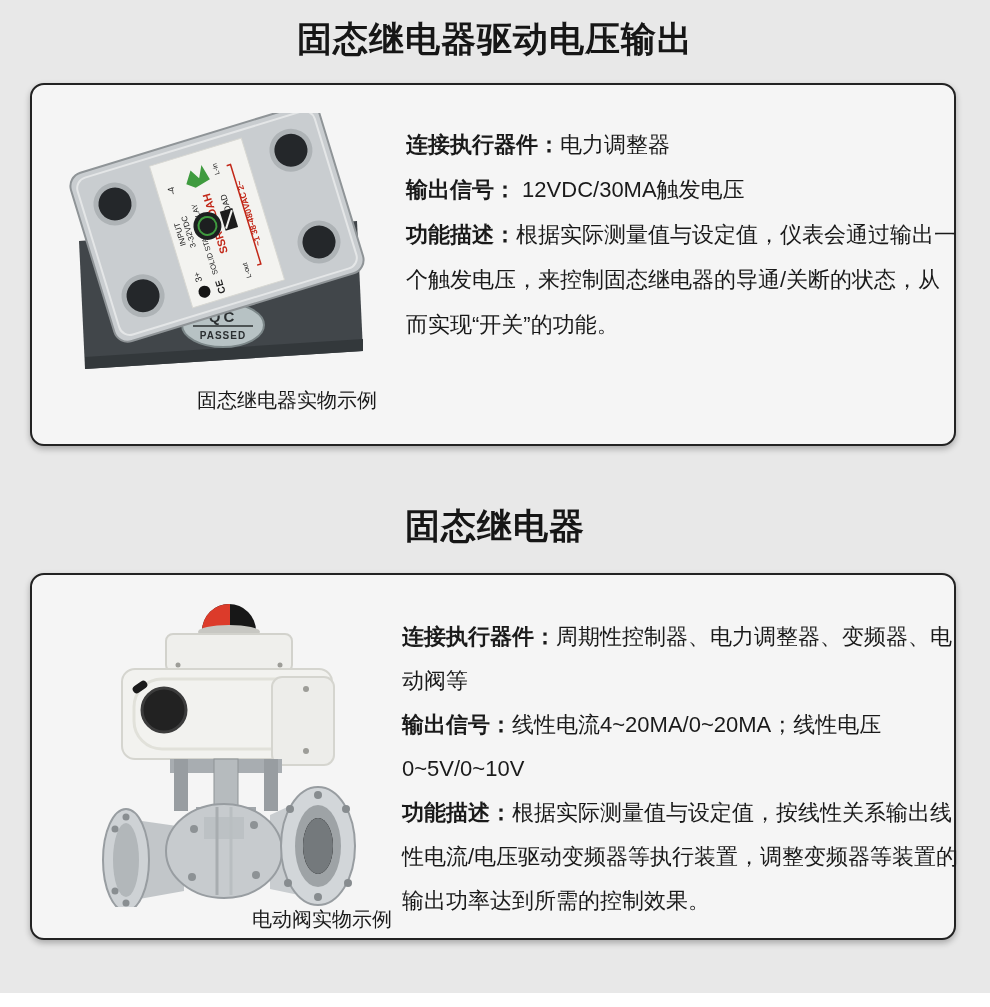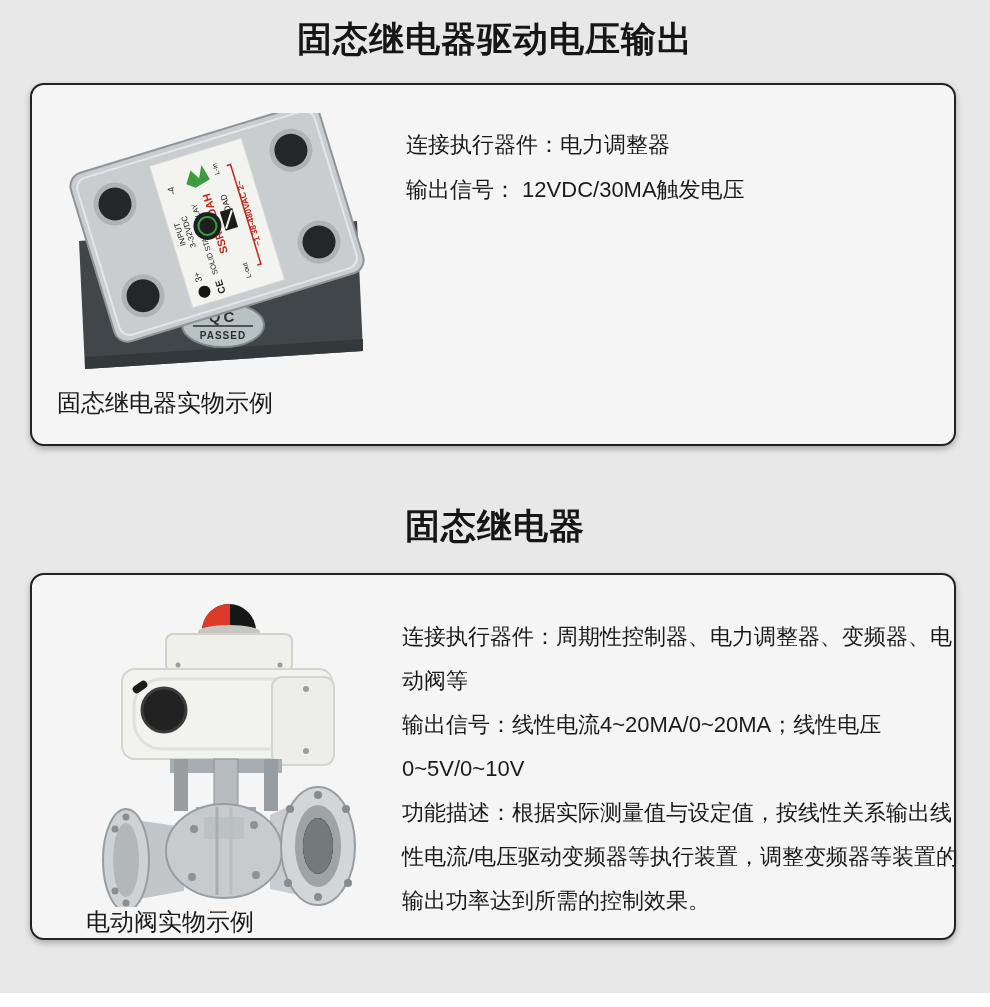--- a/index.html
+++ b/index.html
@@ -32,34 +32,34 @@
   }
   .card-ssr{top:83px;height:363px;}
   .card-analog{top:573px;height:367px;}
   .photo{
     position:absolute;
   }
   .photo-ssr{left:25px;top:28px;width:320px;height:268px;}
   .photo-valve{left:42px;top:4px;width:306px;height:328px;}
   .caption{
     position:absolute;
-    text-align:left;
-    font-size:24px;color:#1a1a1a;
+    text-align:right;
+    font-size:20px;color:#1a1a1a;
     margin:0;
   }
   .caption-ssr{left:25px;top:302px;width:320px;}
   .caption-valve{left:54px;top:331px;width:306px;}
   .spec-block{
     position:absolute;
     font-size:22px;color:#1a1a1a;
   }
   .spec-block-ssr{left:374px;top:37px;width:556px;line-height:45px;}
   .spec-block-analog{left:370px;top:40px;width:562px;line-height:44px;}
   .spec-line{margin:0;}
-  .spec-label{font-weight:400;margin-top:21px;}
+  .spec-label{font-weight:700;margin-top:21px;}
   .bottom-strip{
     position:absolute;left:0;bottom:0;width:100%;height:14px;
     background:#ffffff;
   }
   svg text{font-family:"Liberation Sans","DejaVu Sans",sans-serif;}
 </style>
 </head>
 <body>
 
 <div class="page">
@@ -111,20 +111,21 @@
             <text transform="rotate(-90 148 172)" x="148" y="172" font-size="10" font-weight="bold" fill="#222" text-anchor="middle">CE</text>
           </g>
         </g>
       </svg>
     </div>
     <p class="caption caption-ssr">固态继电器实物示例</p>
 
     <div class="spec-block spec-block-ssr">
       <p class="spec-line"><span class="spec-label">连接执行器件：</span><span>电力调整器</span></p>
       <p class="spec-line"><span class="spec-label">输出信号：</span><span> 12VDC/30MA触发电压</span></p>
+      <p class="spec-line"><span class="spec-label">功能描述：</span><span>根据实际测量值与设定值，仪表会通过输出一个触发电压，来控制固态继电器的导通/关断的状态，从而实现“开关”的功能。</span></p>
     </div>
   </div>
 
   <h1 class="section-title title-analog">固态继电器</h1>
 
   <div class="card card-analog">
 
     <div class="photo photo-valve">
       <svg width="306" height="328" viewBox="0 0 306 328">
 

